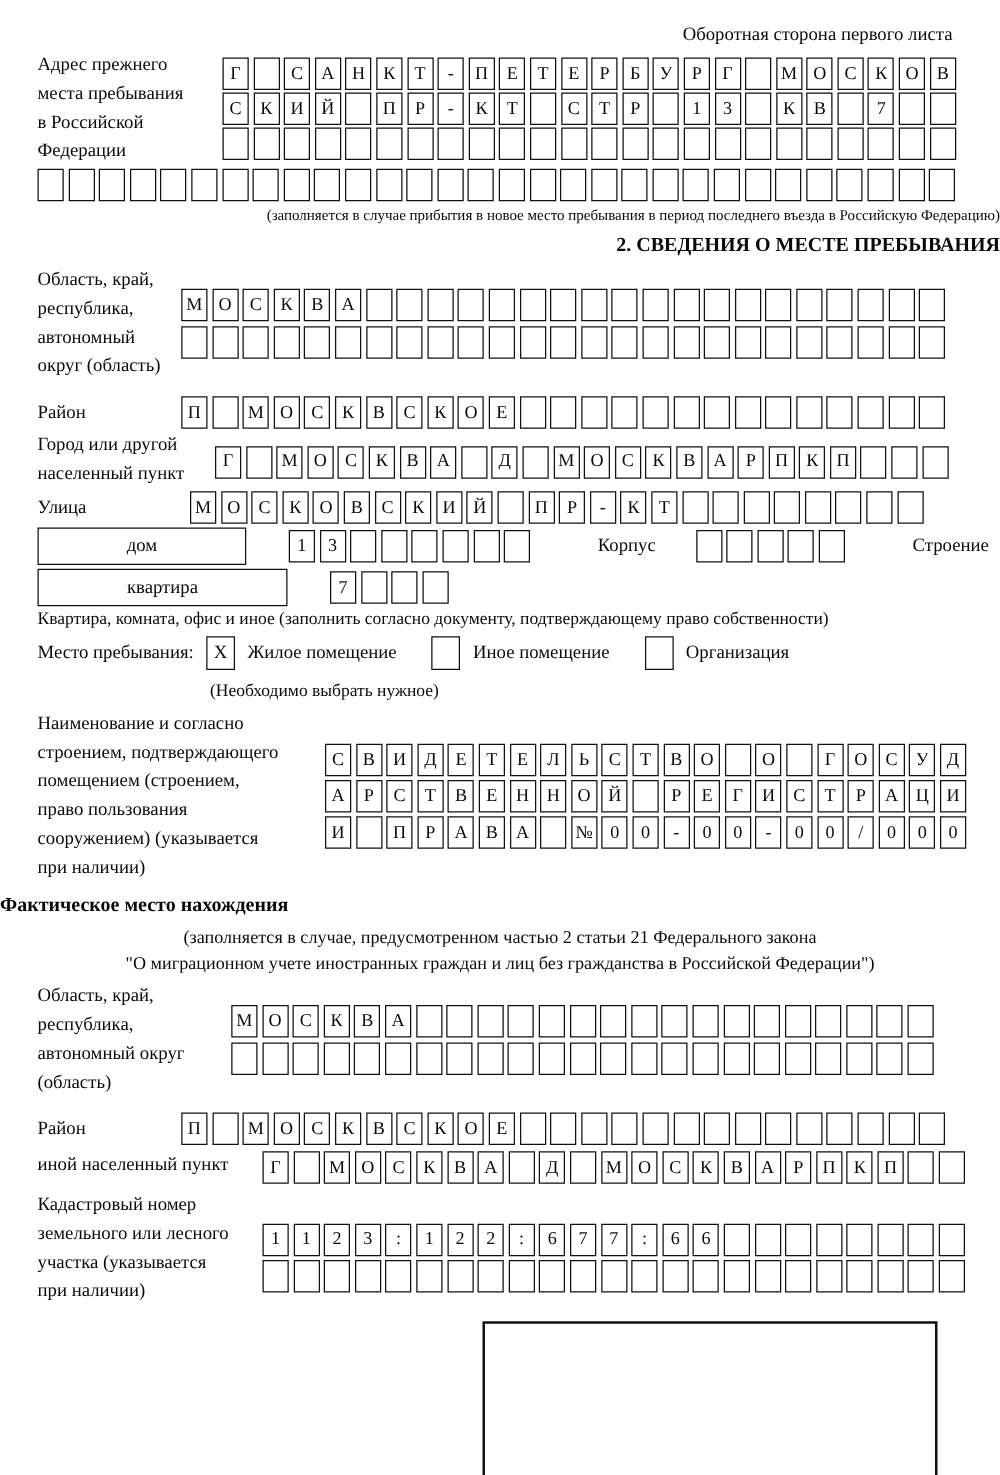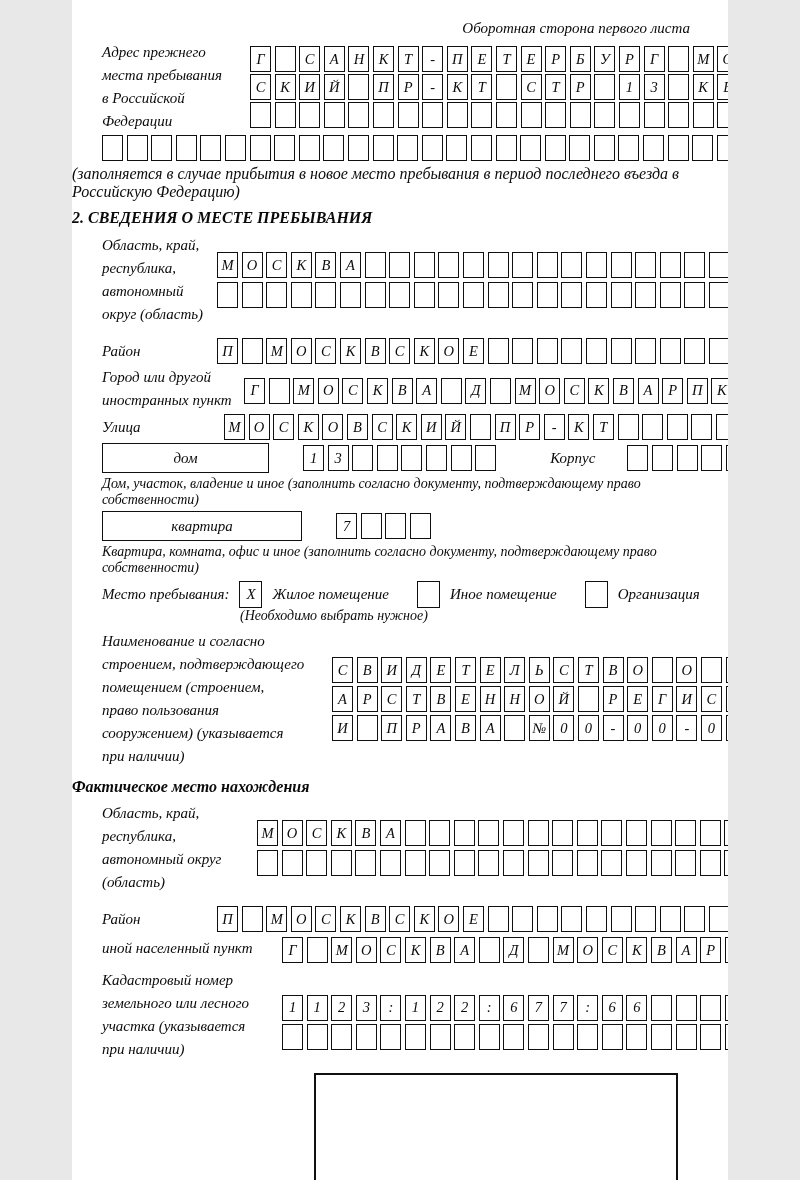--- a/index.html
+++ b/index.html
@@ -1,54 +1,54 @@
 <!DOCTYPE html>
 <html><head>
 <meta charset="utf-8">
 <style>
   html,body{margin:0;padding:0;background:#e8e8e8;}
   .page{
-    position:relative;width:656px;height:1180px;margin:0 auto;background:#ffffff;
-    color:#0a0a0a;font-family:"Liberation Serif","DejaVu Serif",serif;overflow:hidden;font-style:italic;
+    position:relative;width:800px;height:1180px;margin:0 auto;background:#ffffff;
+    color:#0a0a0a;font-family:"Liberation Serif","DejaVu Serif",serif;overflow:hidden;
   }
   .header-note{ text-align:right; font-size:15px; padding:20px 38px 0 0; }
 
   .row{ margin-left:30px; }
   .field{ display:flex; align-items:center; margin-left:30px; }
   .label{ font-size:15px; line-height:23px; flex:0 0 auto; }
   .w145{ width:148px; } .w115{ width:115px; } .w142{ width:142px; }
   .w122{ width:122px; } .w230{ width:230px; } .w155{ width:155px; }
 
   .cell-col{ display:flex; flex-direction:column; gap:2px; }
   .cell-row{ display:flex; gap:3.6px; }
   .cell{
     box-sizing:border-box; flex:0 0 auto; width:21px; height:26px;
     border:1.6px solid #101010; display:inline-flex; align-items:center; justify-content:center;
     font-size:14.5px; font-family:"Liberation Serif","DejaVu Serif",serif;
   }
   .caption{ font-size:14px; margin-left:30px; margin-top:3px; }
-  .caption-center{ font-size:16px; text-align:left; margin-top:4px; }
-  .section-title{ text-align:left; font-weight:bold; font-size:16px; margin:8px 0 7px 0; }
+  .caption-center{ font-size:12px; text-align:right; margin-top:4px; }
+  .section-title{ text-align:right; font-weight:bold; font-size:16px; margin:8px 0 7px 0; }
 
   .house-row{ display:flex; align-items:center; margin-left:30px; margin-top:3px;gap:24px; }
   .wide-box{
     box-sizing:border-box; border:1.6px solid #101010; height:30px;
     display:flex; align-items:center; justify-content:center; font-size:15px; flex:0 0 auto;
   }
   .house-box{ width:167px; margin-right:10px; }
   .apt-box{ width:200px; margin-right:10px; }
   .inline-label{ font-size:15px; padding:0 8px; flex:0 0 auto;margin-left:22px; }
 
   .check-row{ display:flex; align-items:center; margin-left:30px; margin-top:5px; gap:10px; }
   .checkbox{
     box-sizing:border-box; width:23px; height:27px; border:1.6px solid #101010;
     display:inline-flex; align-items:center; justify-content:center; font-size:15px; flex:0 0 auto;
   }
   .check-label{ font-size:15px; padding-right:18px; }
-  .choose-note{ font-size:14px; margin-left:168px; margin-top:0; }
+  .choose-note{ font-size:14px; margin-left:168px; margin-top:10px; }
 
   .fact-title{ text-align:left; font-weight:bold; font-size:16px; margin:10px 0 6px 0; }
   .fact-note{ text-align:center; font-size:14.5px; line-height:21px; }
 
   .stamp-wrap{ width:412px; margin:12px 26px 0 auto; }
   .stamp-box{ box-sizing:border-box; width:364px; height:177px; border:2px solid #101010; margin:0 auto; }
   .mt2{margin-top:2px;} .mt4{margin-top:4px;} .mt6{margin-top:6px;} .mt12{margin-top:12px;}
 </style>
 </head>
 <body>
@@ -273,21 +273,21 @@
         <span class="cell"></span>
         <span class="cell"></span>
         <span class="cell"></span>
         <span class="cell"></span>
       </div>
   </div>
 
   <div class="field mt2">
     <div class="label w142">
       <div>Город или другой</div>
-      <div>иностранных пункт</div>
+      <div>населенный пункт</div>
     </div>
     <div class="cell-row" style="margin-top:3px;">
         <span class="cell">Г</span>
         <span class="cell"></span>
         <span class="cell">М</span>
         <span class="cell">О</span>
         <span class="cell">С</span>
         <span class="cell">К</span>
         <span class="cell">В</span>
         <span class="cell">А</span>
@@ -361,21 +361,20 @@
         <span class="cell"></span>
       </div>
     <div class="inline-label">Строение</div>
     <div class="cell-row">
         <span class="cell">1</span>
         <span class="cell"></span>
         <span class="cell"></span>
         <span class="cell"></span>
       </div>
   </div>
-  <div class="caption">Дом, участок, владение и иное (заполнить согласно документу, подтверждающему право собственности)</div>
 
   <div class="house-row">
     <div class="wide-box apt-box">квартира</div>
     <div class="cell-row">
         <span class="cell">7</span>
         <span class="cell"></span>
         <span class="cell"></span>
         <span class="cell"></span>
       </div>
   </div>
@@ -468,20 +467,24 @@
           <span class="cell">0</span>
           <span class="cell">/</span>
           <span class="cell">0</span>
           <span class="cell">0</span>
           <span class="cell">0</span>
         </div>
     </div>
   </div>
 
   <div class="fact-title">Фактическое место нахождения</div>
+  <div class="fact-note">
+    <div>(заполняется в случае, предусмотренном частью 2 статьи 21 Федерального закона</div>
+    <div>"О миграционном учете иностранных граждан и лиц без гражданства в Российской Федерации")</div>
+  </div>
 
   <div class="field mt4">
     <div class="label w155">
       <div>Область, край,</div>
       <div>республика,</div>
       <div>автономный округ</div>
       <div>(область)</div>
     </div>
     <div class="cell-col" style="gap:4px;">
       <div class="cell-row">

